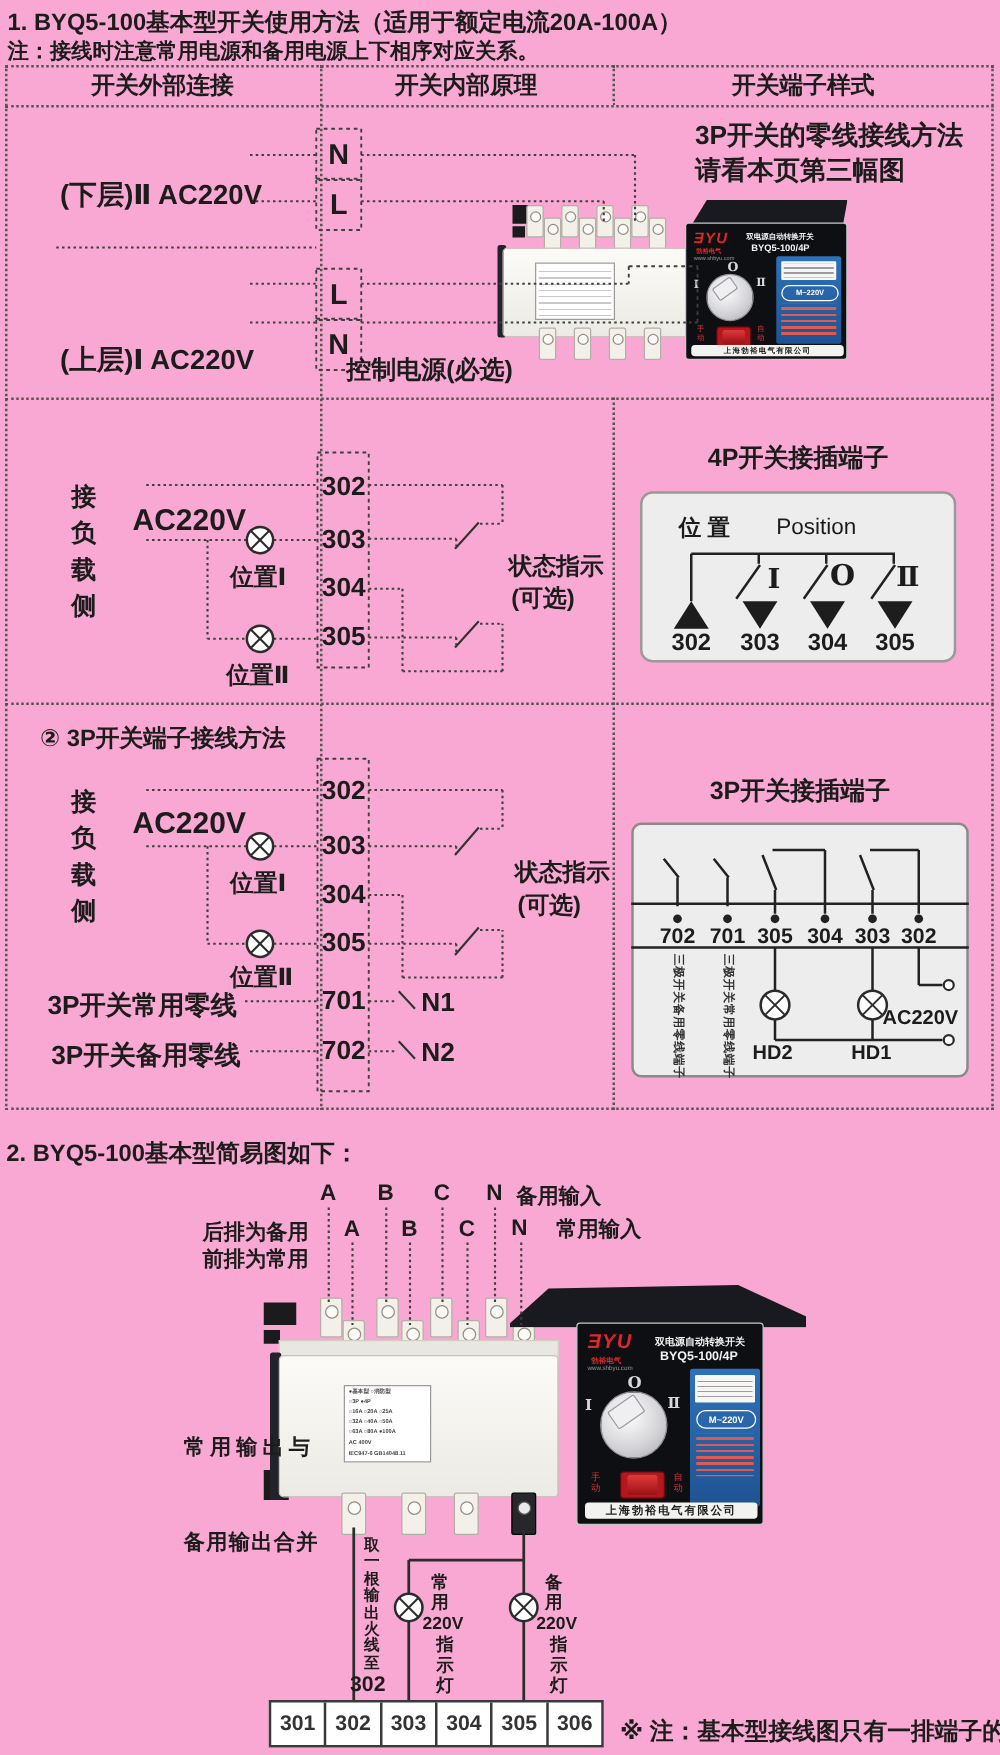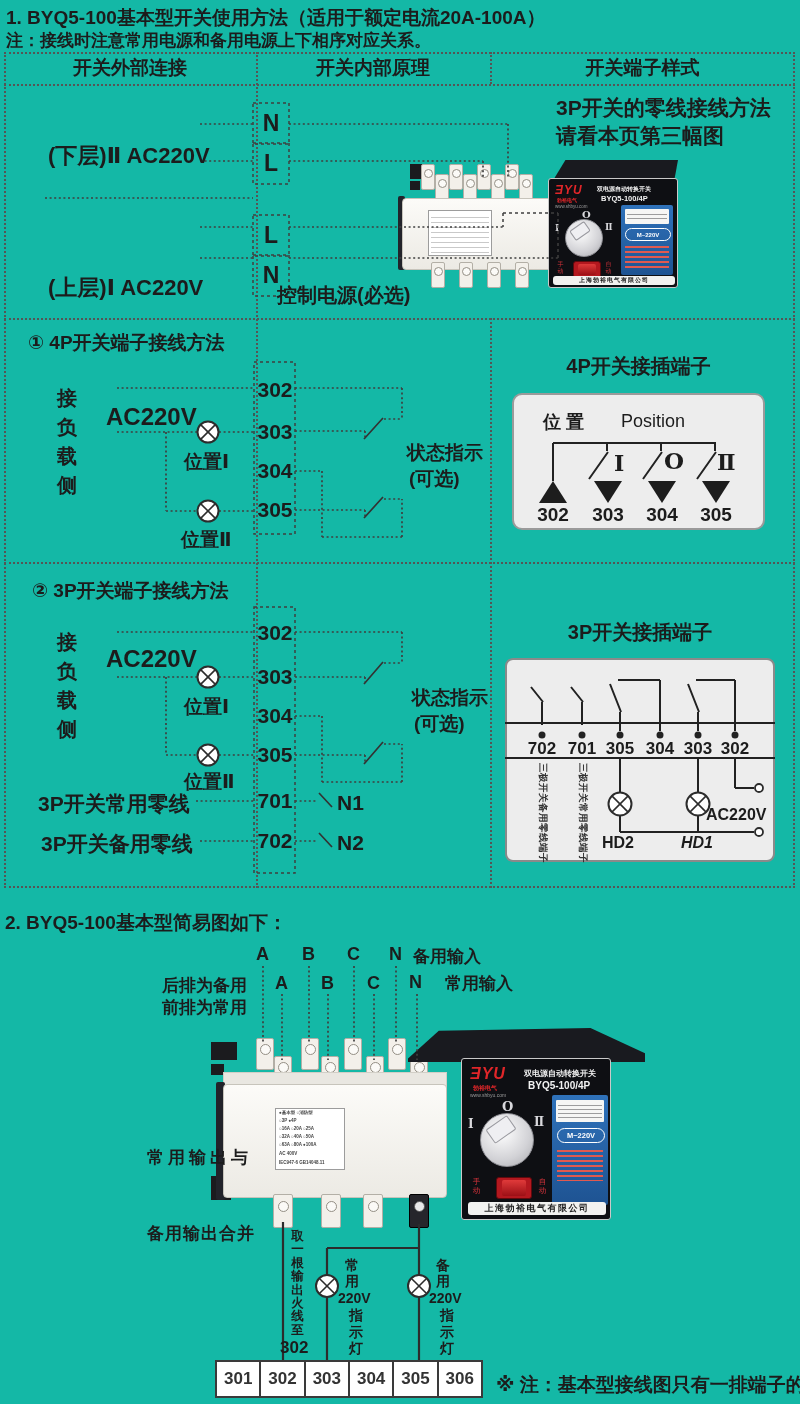--- a/index.html
+++ b/index.html
@@ -1,16 +1,16 @@
 <!DOCTYPE html>
 <html><head>
 <meta charset="utf-8">
 <style>
   html,body{margin:0;padding:0;background:#fff;}
-  #page{position:relative;width:800px;height:1404px;background:#14b8a6;overflow:hidden;
+  #page{position:relative;width:800px;height:1404px;background:#f9a8d4;overflow:hidden;
         font-family:"Liberation Sans","DejaVu Sans",sans-serif;color:#1c1c1c;}
   .t{position:absolute;font-weight:bold;white-space:nowrap;z-index:4;color:#1c1c1c;}
   .tc{display:flex;align-items:center;justify-content:center;text-align:center;}
   .vcol{white-space:normal;word-break:break-all;text-align:center;}
   .bh{position:absolute;border-top:2px dotted #555;height:0;z-index:1;}
   .bv{position:absolute;border-left:2px dotted #555;width:0;z-index:1;}
   .panel{position:absolute;z-index:1;box-sizing:border-box;}
   #panel4p{left:512px;top:393px;width:253px;height:137px;background:#ededed;border:2px solid #9a9a9a;border-radius:10px;}
   #panel3p{left:505px;top:658px;width:270px;height:204px;background:#ededed;border:2px solid #8a8a8a;border-radius:8px;}
   svg.ov{position:absolute;left:0;top:0;z-index:3;pointer-events:none;}
@@ -86,21 +86,20 @@
   <div class="t" style="left:48px;top:141px;font-size:22px;">(下层)Ⅱ AC220V</div>
   <div class="t" style="left:48px;top:233px;font-size:22px;margin-top:40px;">(上层)Ⅰ AC220V</div>
   <div class="t tc" style="left:253px;top:103px;width:36px;height:41px;font-size:23px;">N</div>
   <div class="t tc" style="left:253px;top:143px;width:36px;height:41px;font-size:23px;">L</div>
   <div class="t tc" style="left:253px;top:215px;width:36px;height:41px;font-size:23px;">L</div>
   <div class="t tc" style="left:253px;top:255px;width:36px;height:41px;font-size:23px;">N</div>
   <div class="t" style="left:277px;top:282px;font-size:20px;">控制电源(必选)</div>
   <div class="t" style="left:556px;top:94px;font-size:21px;">3P开关的零线接线方法</div>
   <div class="t" style="left:556px;top:122px;font-size:21px;">请看本页第三幅图</div>
 
-  <div class="t" style="left:28px;top:330px;font-size:19px;">① 4P开关端子接线方法</div>
   <div class="t vcol" style="left:55px;top:384px;width:24px;font-size:20px;line-height:29px;">接负载侧</div>
   <div class="t" style="left:106px;top:403px;font-size:24px;">AC220V</div>
   <div class="t" style="left:184px;top:449px;font-size:19px;">位置Ⅰ</div>
   <div class="t" style="left:181px;top:527px;font-size:19px;">位置Ⅱ</div>
   <div class="t tc" style="left:256px;top:379px;width:38px;height:22px;font-size:21px;">302</div>
   <div class="t tc" style="left:256px;top:421px;width:38px;height:22px;font-size:21px;">303</div>
   <div class="t tc" style="left:256px;top:460px;width:38px;height:22px;font-size:21px;">304</div>
   <div class="t tc" style="left:256px;top:499px;width:38px;height:22px;font-size:21px;">305</div>
   <div class="t" style="left:407px;top:440px;font-size:19px;">状态指示</div>
   <div class="t" style="left:409px;top:466px;font-size:19px;">(可选)</div>
@@ -139,21 +138,21 @@
   <div class="t tc" style="left:505px;top:620px;width:270px;height:24px;font-size:20px;">3P开关接插端子</div>
   <div class="t tc" style="left:522px;top:740px;width:40px;height:18px;font-size:17px;">702</div>
   <div class="t tc" style="left:562px;top:740px;width:40px;height:18px;font-size:17px;">701</div>
   <div class="t tc" style="left:600px;top:740px;width:40px;height:18px;font-size:17px;">305</div>
   <div class="t tc" style="left:640px;top:740px;width:40px;height:18px;font-size:17px;">304</div>
   <div class="t tc" style="left:678px;top:740px;width:40px;height:18px;font-size:17px;">303</div>
   <div class="t tc" style="left:715px;top:740px;width:40px;height:18px;font-size:17px;">302</div>
   <div class="rot" style="left:549px;top:763px;font-size:9.5px;letter-spacing:0.5px;">三极开关备用零线端子</div>
   <div class="rot" style="left:589px;top:763px;font-size:9.5px;letter-spacing:0.5px;">三极开关常用零线端子</div>
   <div class="t" style="left:602px;top:834px;font-size:16px;">HD2</div>
-  <div class="t" style="left:681px;top:834px;font-size:16px;font-style:italic;">HD1</div>
+  <div class="t" style="left:681px;top:834px;font-size:16px;">HD1</div>
   <div class="t" style="left:706px;top:806px;font-size:16px;">AC220V</div>
 
   <div class="t" style="left:5px;top:910px;font-size:19px;">2. BYQ5-100基本型简易图如下：</div>
   <div class="t" style="left:256px;top:944px;font-size:18px;">A</div>
   <div class="t" style="left:302px;top:944px;font-size:18px;">B</div>
   <div class="t" style="left:347px;top:944px;font-size:18px;">C</div>
   <div class="t" style="left:389px;top:944px;font-size:18px;">N</div>
   <div class="t" style="left:413px;top:945px;font-size:17px;">备用输入</div>
   <div class="t" style="left:275px;top:973px;font-size:18px;">A</div>
   <div class="t" style="left:321px;top:973px;font-size:18px;">B</div>

